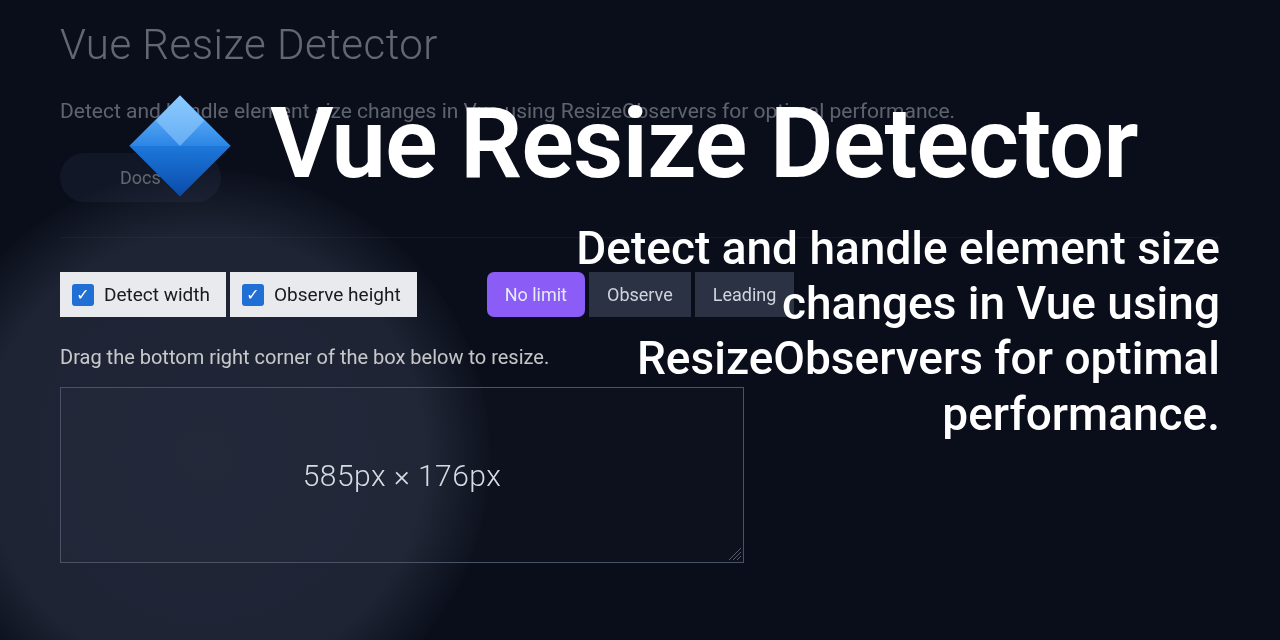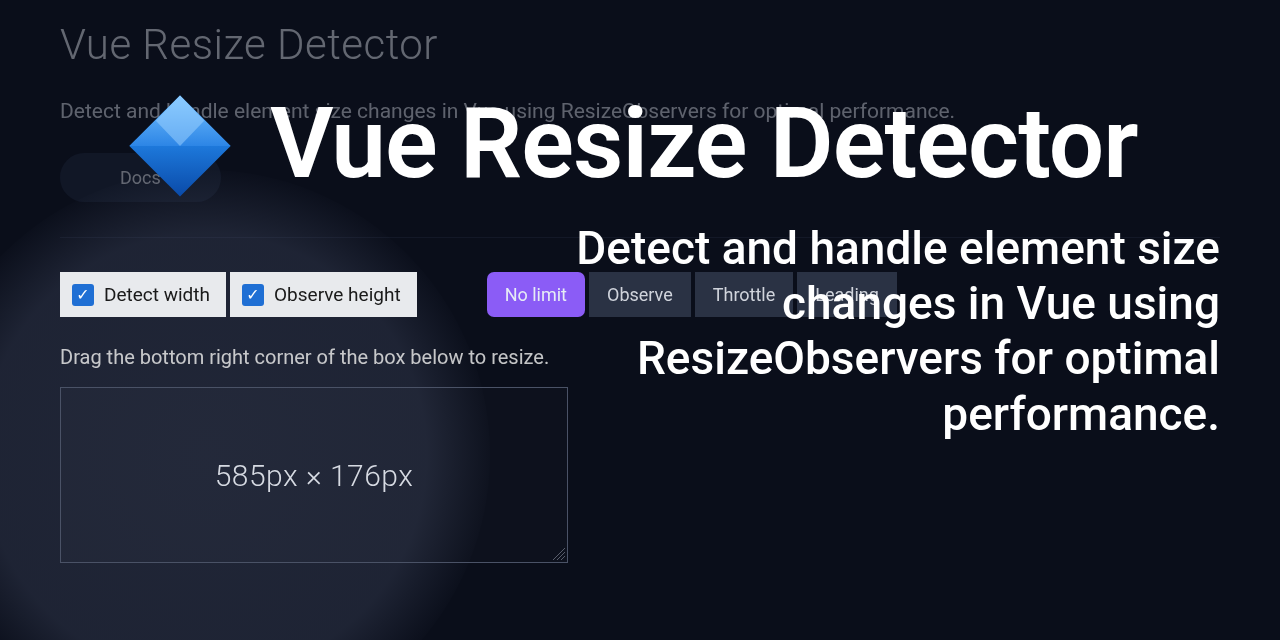--- a/index.html
+++ b/index.html
@@ -113,21 +113,21 @@
     top: 345px;
     left: 60px;
     font-size: 20px;
     color: #e5e5e5;
     opacity: 0.85;
   }
   .resize-box {
     position: absolute;
     top: 387px;
     left: 60px;
-    width: 508px;
+    width: 684px;
     height: 176px;
     border: 1px solid #4a5266;
     display: flex;
     align-items: center;
     justify-content: center;
     background: rgba(255,255,255,0.015);
   }
   .resize-box .dims {
     font-size: 30px;
     font-weight: 300;
@@ -199,21 +199,20 @@
       <span>Detect width</span>
     </label>
     <label class="chk">
       <span class="chk-box">✓</span>
       <span>Observe height</span>
     </label>
   </div>
   <div class="tab-group">
     <div class="tab active">No limit</div>
     <div class="tab">Observe</div>
-    <div class="tab">Throttle</div>
     <div class="tab">Leading</div>
   </div>
 </div>
 
 <div class="drag-hint">Drag the bottom right corner of the box below to resize.</div>
 
 <div class="resize-box">
   <span class="dims">585px × 176px</span>
   <span class="resize-handle">
     <svg width="12" height="12" viewBox="0 0 12 12">

